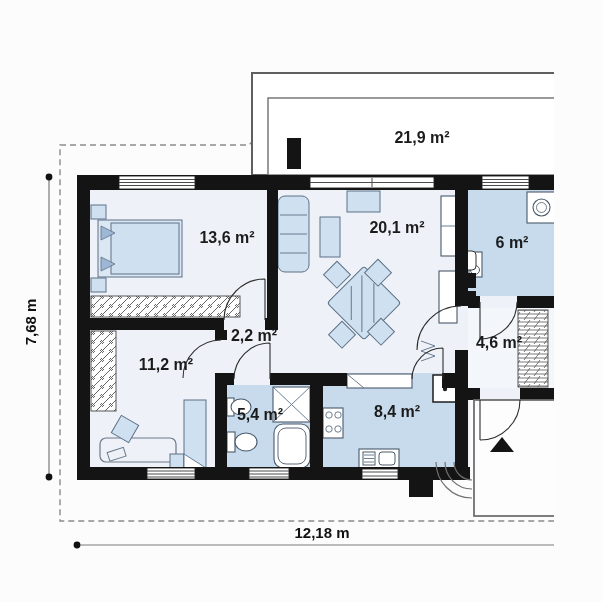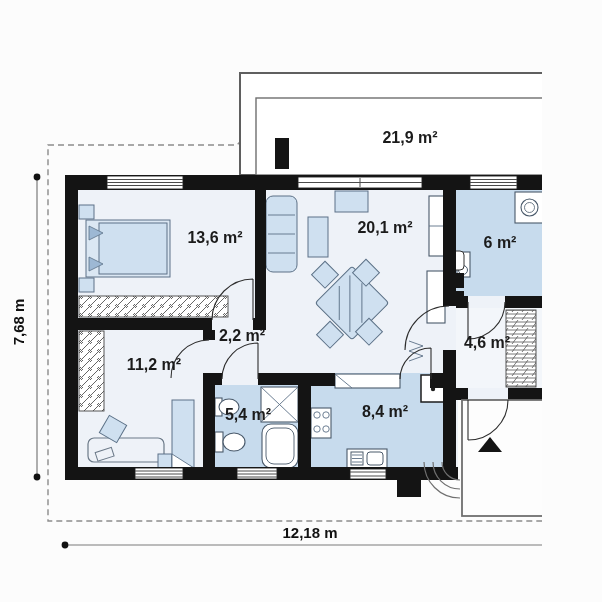--- a/index.html
+++ b/index.html
@@ -1,17 +1,17 @@
 <!DOCTYPE html>
 <html><head>
 <meta charset="utf-8">
 <style>
   html,body{margin:0;padding:0;background:#fcfcfc;}
   .canvas{position:relative;width:542px;height:602px;background:#fcfcfc;overflow:hidden;
-          font-family:"Liberation Sans",sans-serif;}
+          font-family:"Liberation Sans",sans-serif;padding-left:12px;}
   svg{display:block;}
   .wall{fill:#141414;stroke:none;}
   .floor-light{fill:#eef2f8;}
   .floor-blue{fill:#c7dbed;}
   .floor-white{fill:#f3f6fa;}
   .txt{font-family:"Liberation Sans",sans-serif;font-weight:bold;font-size:16px;fill:#1b1b1b;}
   .dimtxt{font-family:"Liberation Sans",sans-serif;font-weight:bold;font-size:15px;fill:#111;}
   .furn{fill:#cfe0f0;stroke:#5c7187;stroke-width:1;}
   .furn2{fill:#dbe7f3;stroke:#5c7187;stroke-width:1;}
   .fixt{fill:#ffffff;stroke:#4a5a6b;stroke-width:1.1;}

